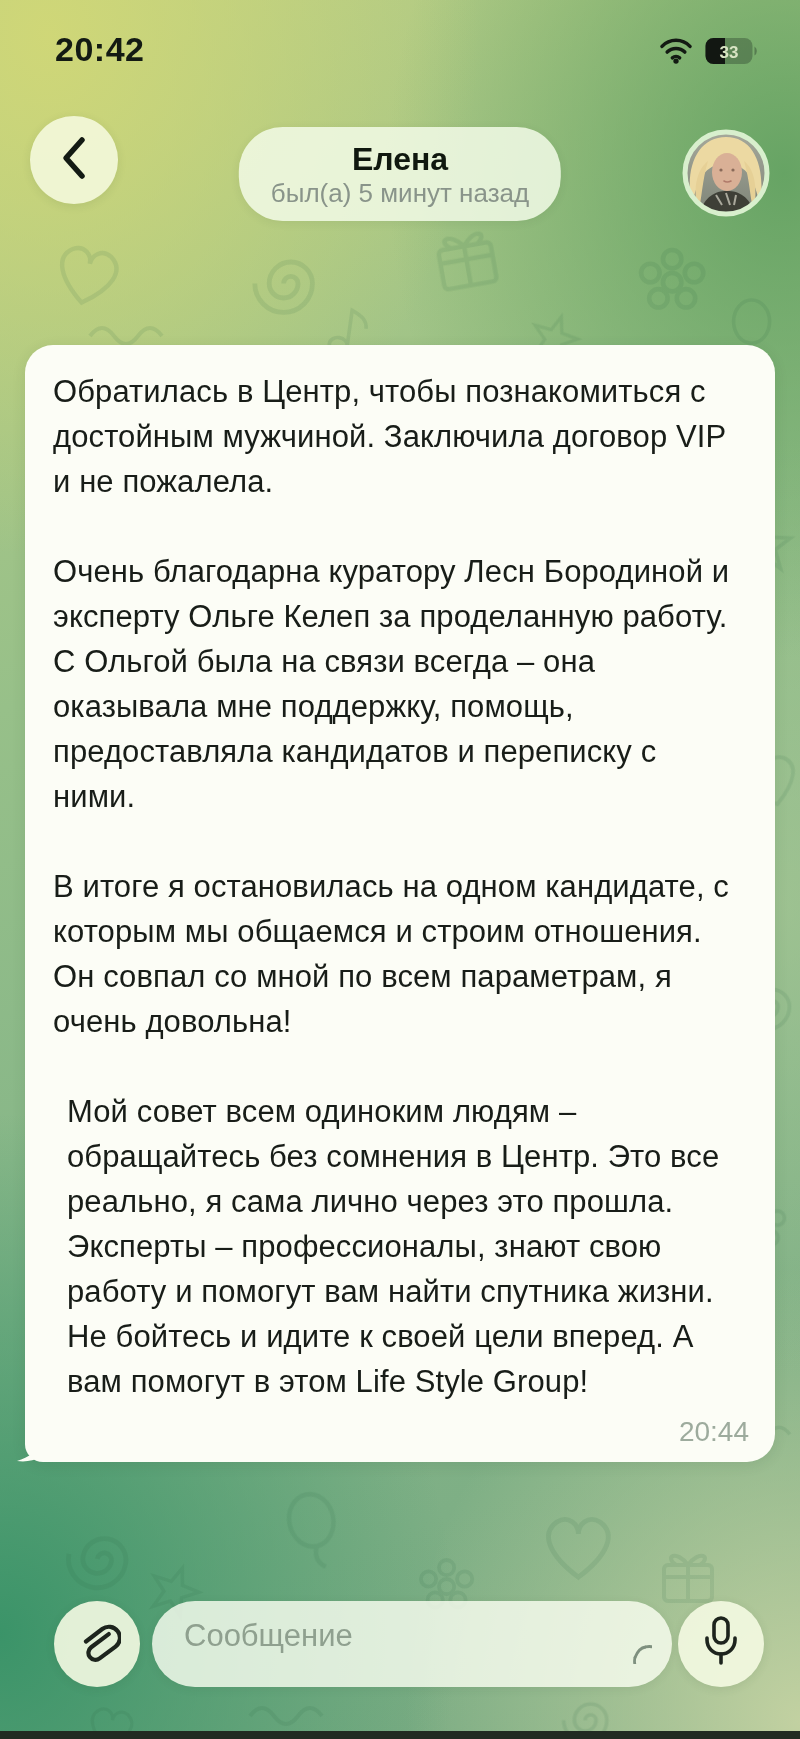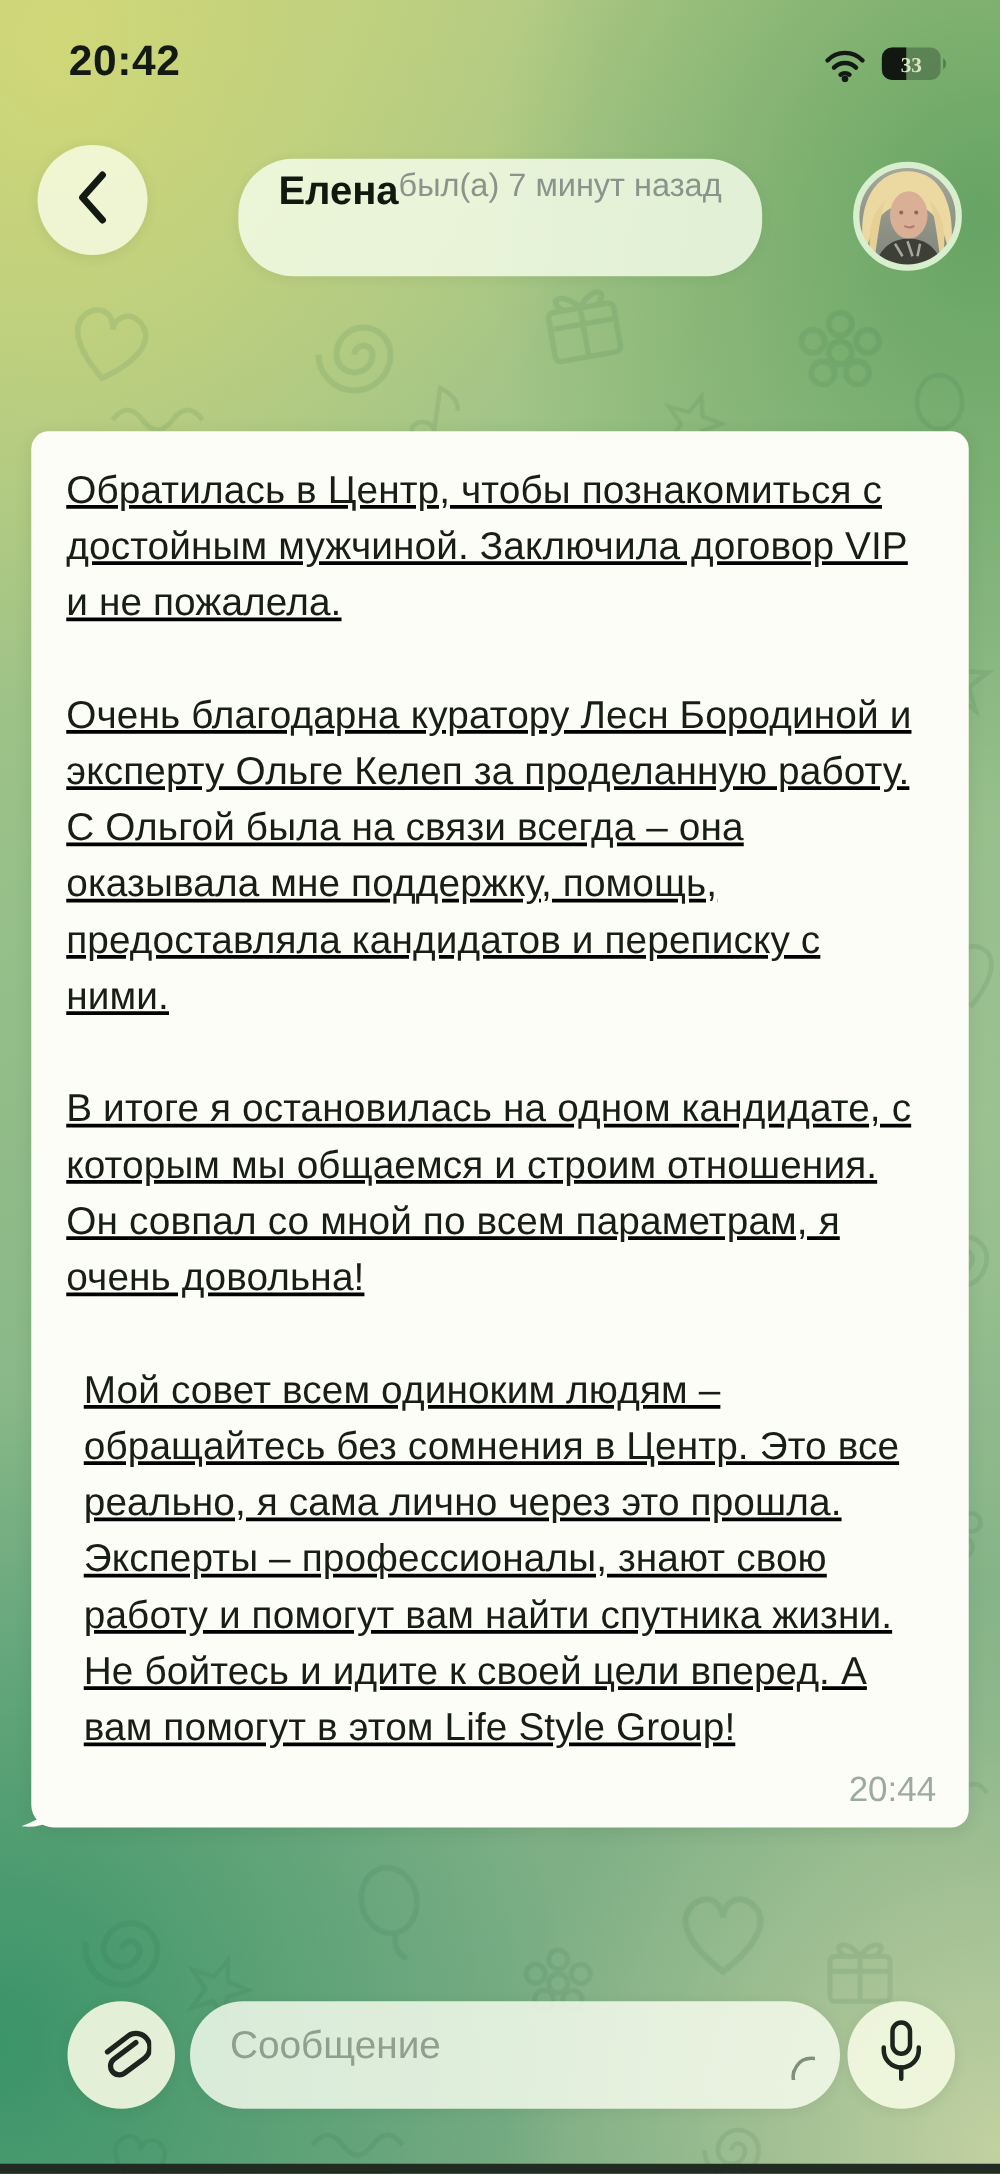--- a/index.html
+++ b/index.html
@@ -15,38 +15,38 @@
       radial-gradient(85% 45% at 96% 52%, rgba(170,200,150,.65), rgba(170,200,150,0) 60%),
       radial-gradient(95% 50% at 0% 94%,  rgba(55,146,103,.95), rgba(55,146,103,0) 60%),
       radial-gradient(85% 45% at 100% 99%, rgba(198,211,163,.95), rgba(198,211,163,0) 58%),
       linear-gradient(160deg,#b8cd84 0%,#97c089 35%,#83b488 65%,#79aa82 100%);
   }
   .doodles{position:absolute;inset:0;z-index:0;}
 
   
   .statusbar{position:absolute;top:28px;left:0;right:0;height:54px;z-index:5;}
   .sb-time{position:absolute;left:55px;top:2px;font-size:34px;font-weight:700;color:#131a13;letter-spacing:.5px;}
-  .sb-icons{position:absolute;right:36px;top:8px;display:flex;align-items:flex-end;gap:10px;font-family:Liberation Serif, serif;}
+  .sb-icons{position:absolute;right:36px;top:8px;display:flex;align-items:flex-start;gap:10px;}
 
   
   .back-btn{position:absolute;left:30px;top:116px;width:88px;height:88px;border-radius:50%;
     background:rgba(245,249,222,.88);display:flex;align-items:center;justify-content:center;z-index:6;
     box-shadow:0 2px 10px rgba(40,70,40,.10);}
   .title-pill{position:absolute;left:50%;transform:translateX(-50%);top:127px;min-width:220px;height:82px;
     padding:6px 32px;border-radius:44px;background:rgba(243,251,232,.84);z-index:6;
-    display:flex;flex-direction:row;justify-content:center;
+    display:flex;flex-direction:column;align-items:center;justify-content:center;
     box-shadow:0 2px 10px rgba(40,70,40,.08);}
   .chat-title{font-size:32px;font-weight:700;color:#10180f;line-height:38px;white-space:nowrap;}
   .chat-subtitle{font-size:26px;color:#89948a;line-height:31px;white-space:nowrap;}
   .avatar{position:absolute;right:30px;top:129px;width:88px;height:88px;z-index:6;}
 
   
   .msg{position:absolute;left:25px;top:345px;width:750px;box-sizing:border-box;
-    background:#fcfdf6;border-radius:14px;border-bottom-left-radius:18px;
-    padding:24px 28px 44px 28px;z-index:3;box-shadow:0 3px 14px rgba(30,60,35,.10);text-decoration:underline;}
+    background:#fcfdf6;border-radius:28px;border-bottom-left-radius:18px;
+    padding:24px 28px 44px 28px;z-index:3;box-shadow:0 3px 14px rgba(30,60,35,.10);}
   .msg p{margin:0 0 45px 0;font-size:31px;line-height:45px;color:#181d18;letter-spacing:.1px;}
   .msg p:last-of-type{margin:14px;}
   .msg-time{position:absolute;right:26px;bottom:14px;font-size:28px;color:#9dab9d;}
   .msg-tail{position:absolute;left:-14px;bottom:-1px;width:46px;height:42px;z-index:2;}
 
   
   .composer{position:absolute;left:0;right:0;top:1601px;height:86px;z-index:6;}
   .round-btn{position:absolute;width:86px;height:86px;border-radius:50%;
     background:rgba(244,250,226,.90);display:flex;align-items:center;justify-content:center;
     box-shadow:0 2px 10px rgba(40,70,40,.10);}
@@ -155,21 +155,21 @@
   <div class="back-btn">
     <span>
       <svg width="40" height="56" viewBox="0 0 40 56">
         <polyline points="28,10 12,28 28,46" fill="none" stroke="#131a13" stroke-width="5.5" stroke-linecap="round" stroke-linejoin="round"></polyline>
       </svg>
     </span>
   </div>
 
   <div class="title-pill">
     <div class="chat-title">Елена</div>
-    <div class="chat-subtitle">был(а) 7 минут назад</div>
+    <div class="chat-subtitle">был(а) 5 минут назад</div>
   </div>
 
   <div class="avatar">
     <svg width="88" height="88" viewBox="0 0 88 88">
       <defs>
         <clipPath id="avclip">
             <circle cx="44" cy="44" r="41"></circle>
           </clipPath>
         <linearGradient id="avbg" x1="0" y1="0" x2="0" y2="1">
           <stop offset="0" stop-color="#a7aa9c"></stop>

